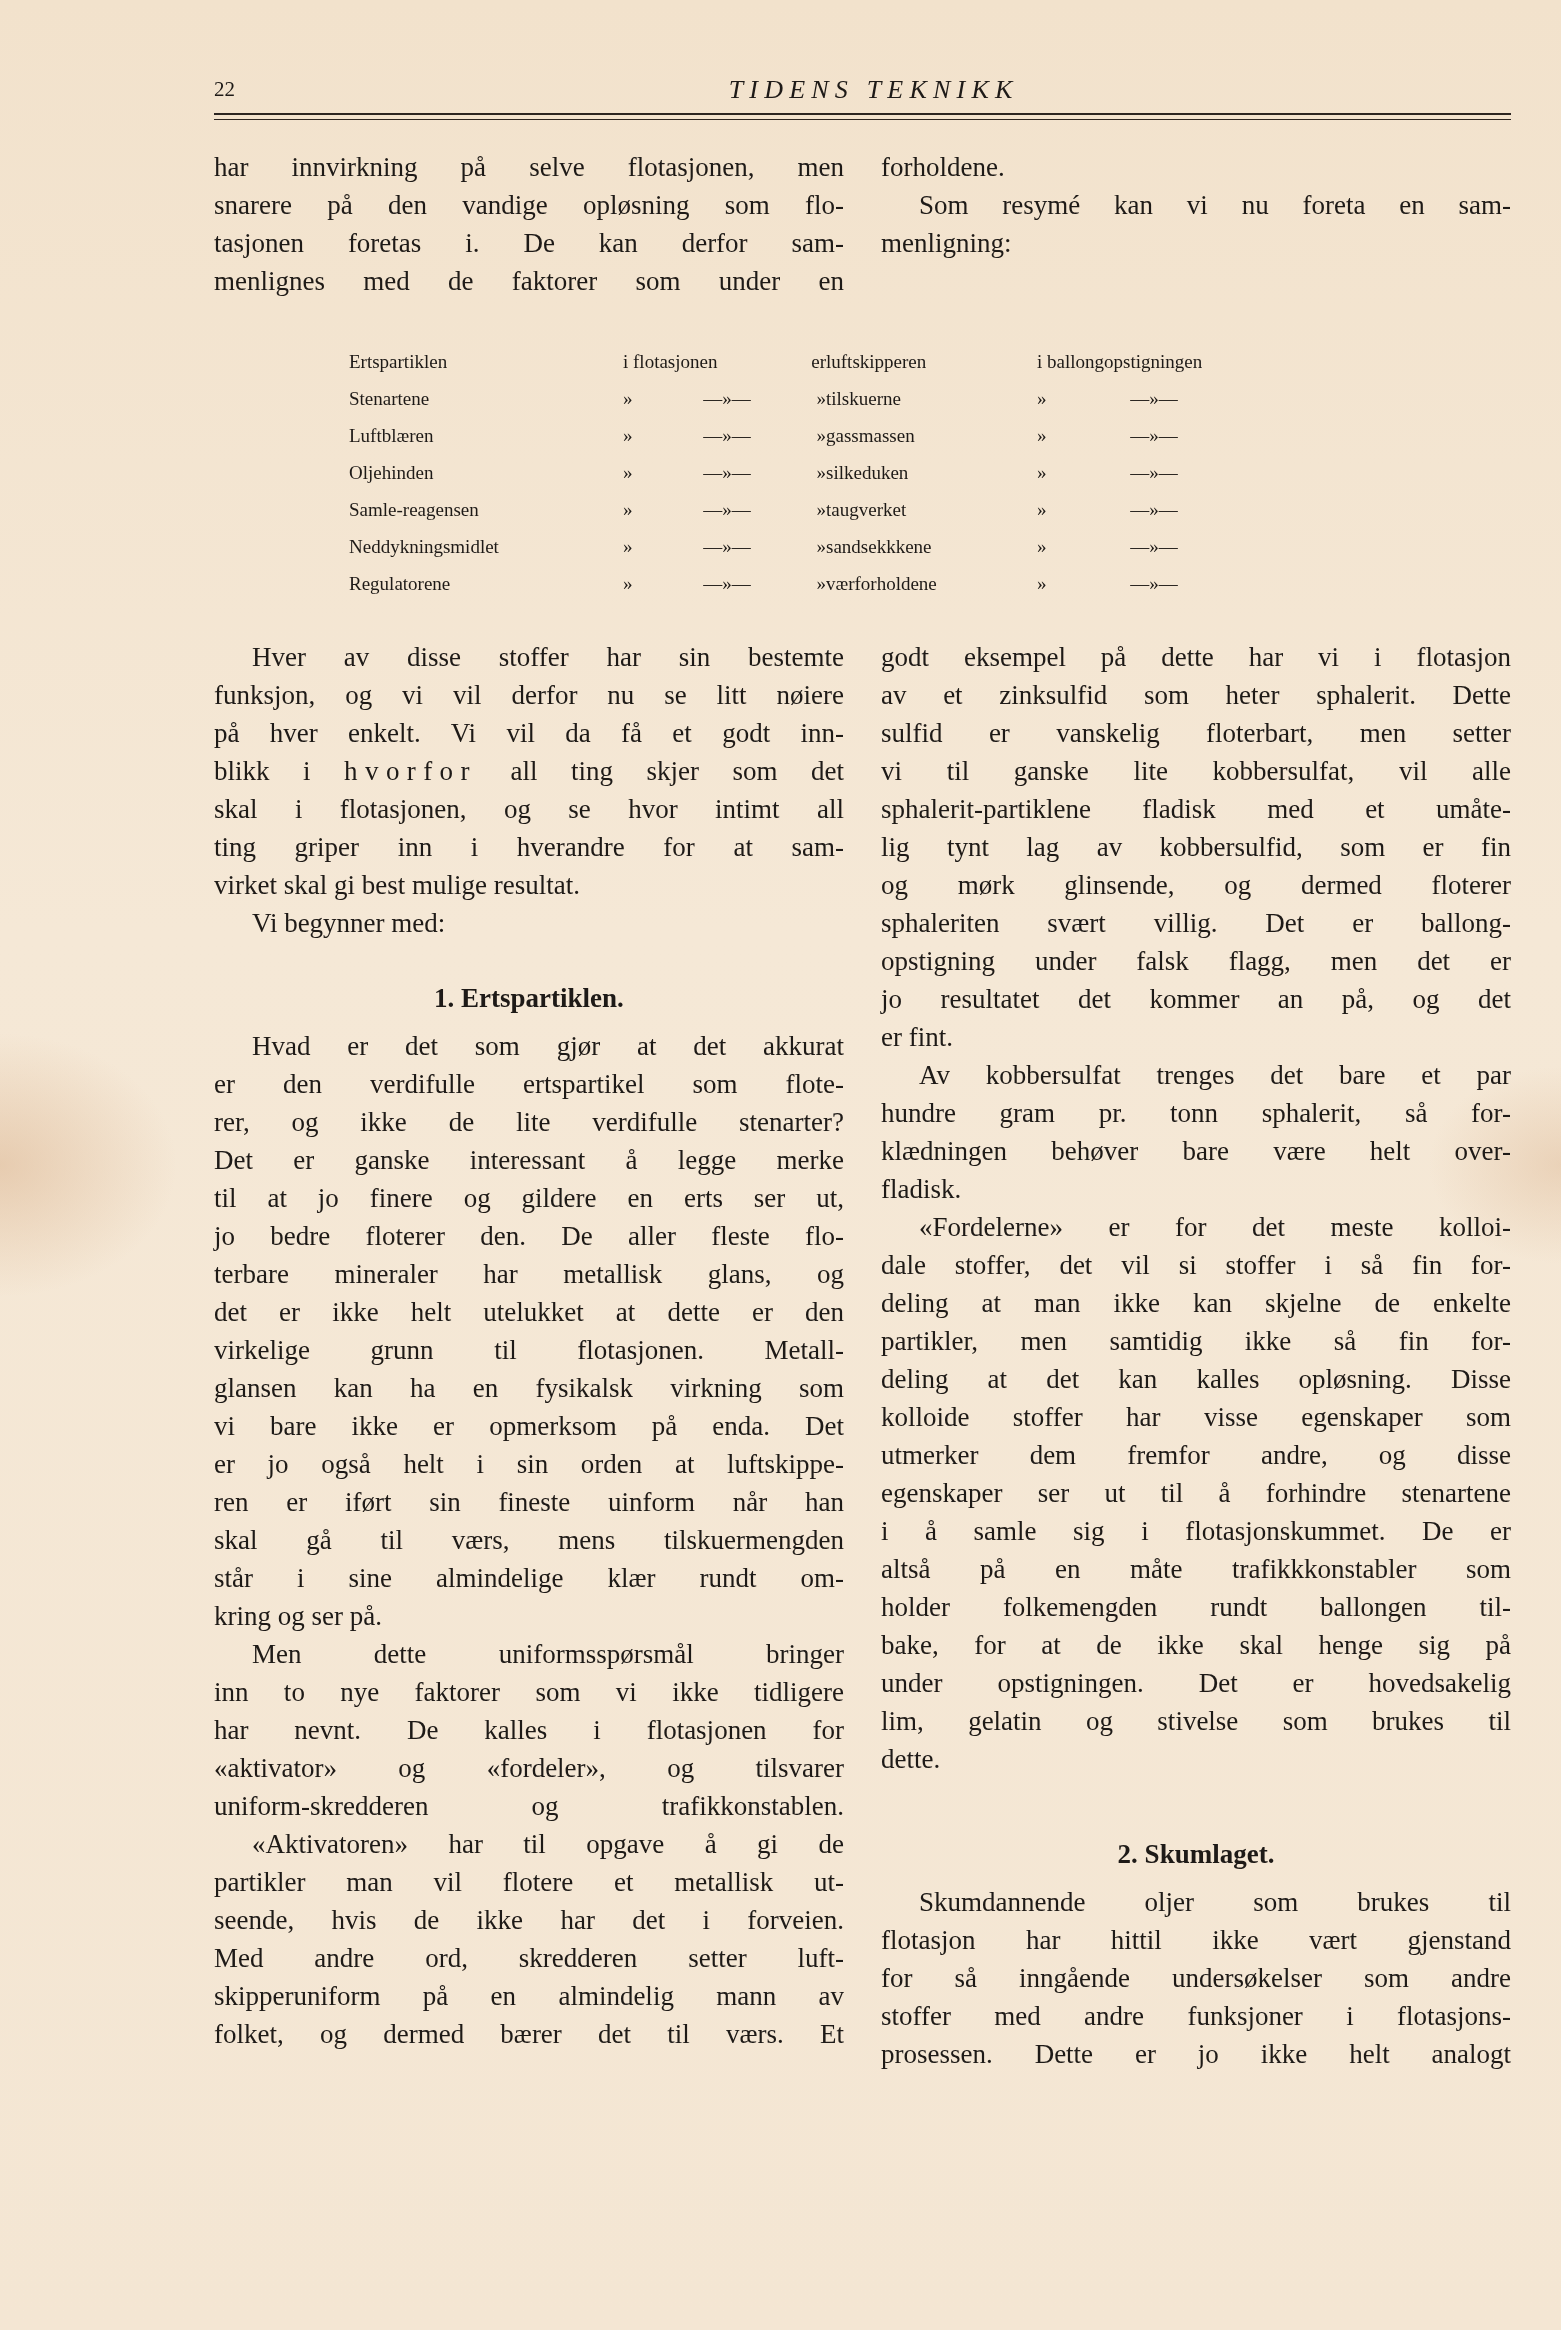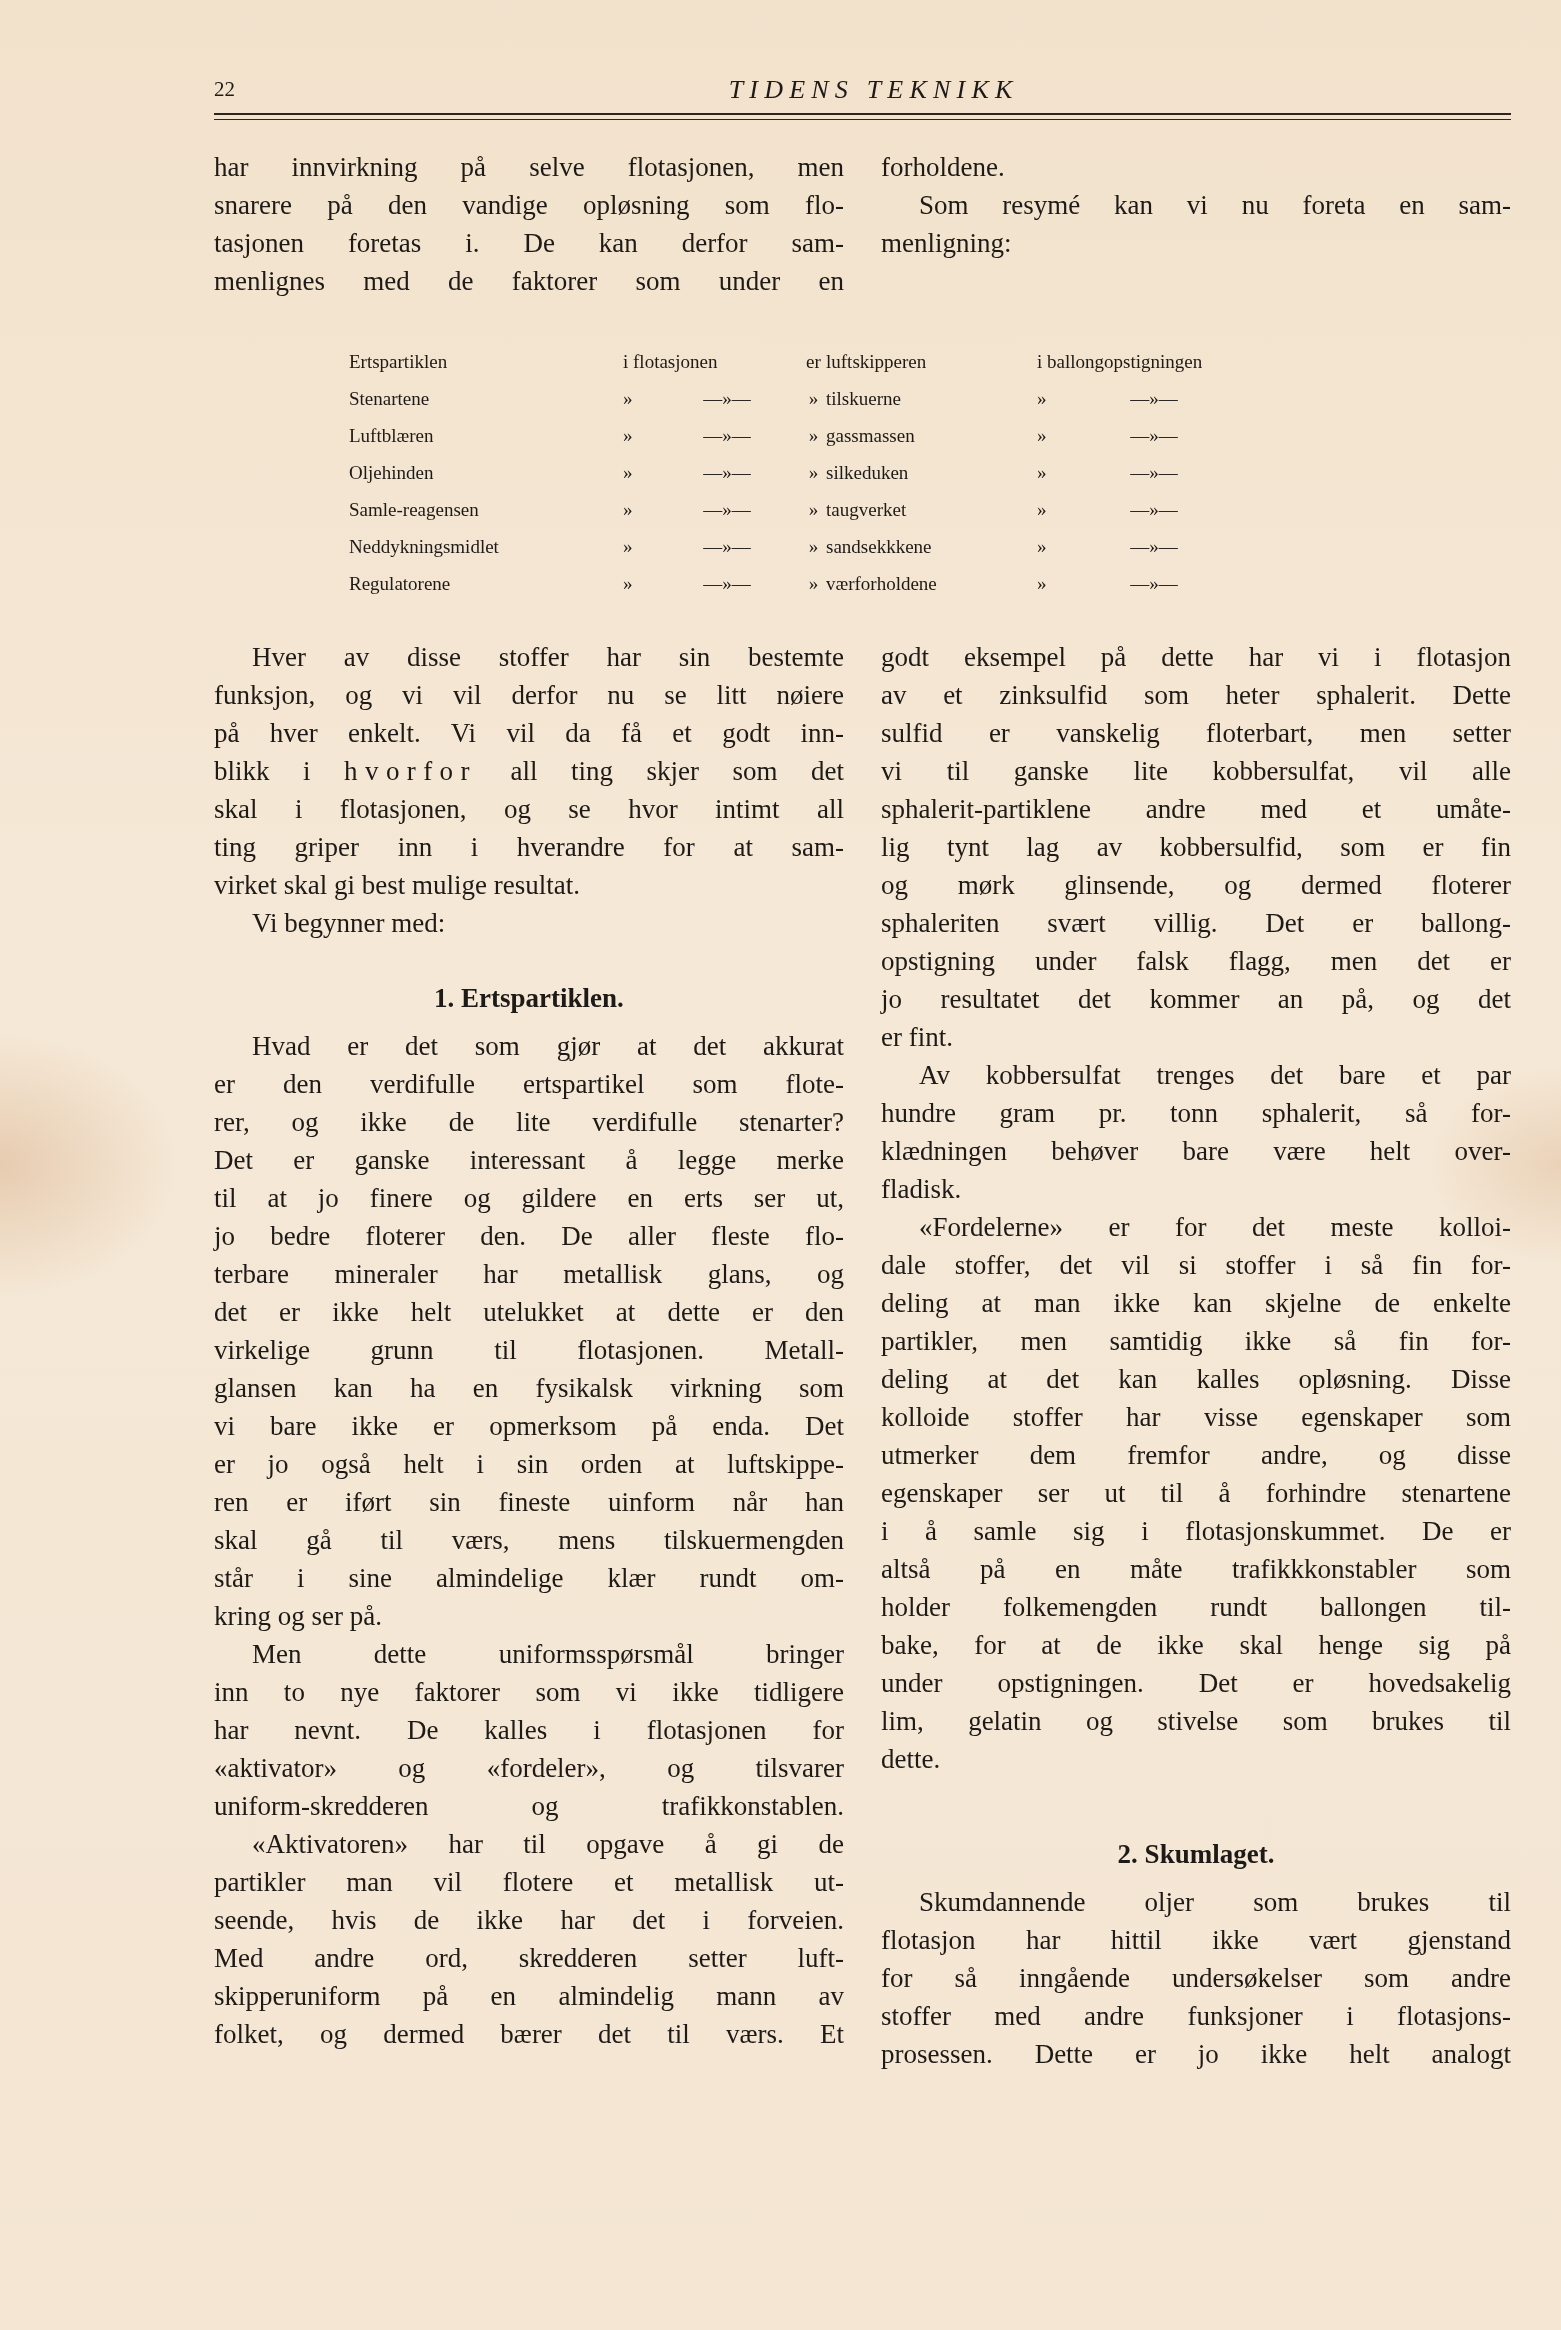--- a/index.html
+++ b/index.html
@@ -102,21 +102,21 @@
       border-collapse: collapse;
     }
     .compare-table td {
       padding: 0;
       white-space: nowrap;
       vertical-align: baseline;
     }
     .c-subj { width: 274px; }
     .c-mark1 { width: 30px; text-align: left; }
     .c-ctx1 { width: 148px; text-align: center; }
-    .c-mark2 { width: 25px; text-align: center; }
+    .c-mark2 { width: 25px; text-align: right; }
     .c-obj { width: 211px; }
     .c-mark3 { width: 30px; text-align: left; }
     .c-ctx2 { width: 174px; text-align: center; }
 
     .left-main  { left: 214px;  top: 638px; }
     .right-main { left: 881px; top: 638px; }
 
     .tracked { letter-spacing: 7.4px; }
   </style>
 </head>
@@ -254,21 +254,21 @@
     <span class="line">Med andre ord, skredderen setter luft-</span>
     <span class="line">skipperuniform på en almindelig mann av</span>
     <span class="line">folket, og dermed bærer det til værs. Et</span>
   </div>
 
   <div class="col right-main">
     <span class="line">godt eksempel på dette har vi i flotasjon</span>
     <span class="line">av et zinksulfid som heter sphalerit. Dette</span>
     <span class="line">sulfid er vanskelig floterbart, men setter</span>
     <span class="line">vi til ganske lite kobbersulfat, vil alle</span>
-    <span class="line">sphalerit-partiklene andre med et umåte-</span>
+    <span class="line">sphalerit-partiklene fladisk med et umåte-</span>
     <span class="line">lig tynt lag av kobbersulfid, som er fin</span>
     <span class="line">og mørk glinsende, og dermed floterer</span>
     <span class="line">sphaleriten svært villig. Det er ballong-</span>
     <span class="line">opstigning under falsk flagg, men det er</span>
     <span class="line">jo resultatet det kommer an på, og det</span>
     <span class="line last">er fint.</span>
 
     <span class="line indent">Av kobbersulfat trenges det bare et par</span>
     <span class="line">hundre gram pr. tonn sphalerit, så for-</span>
     <span class="line">klædningen behøver bare være helt over-</span>

